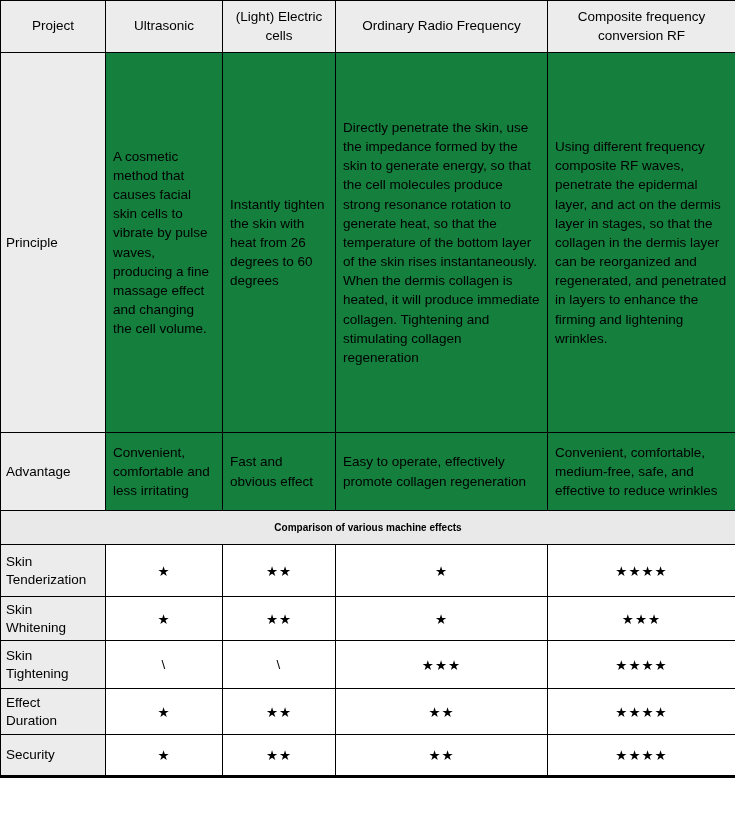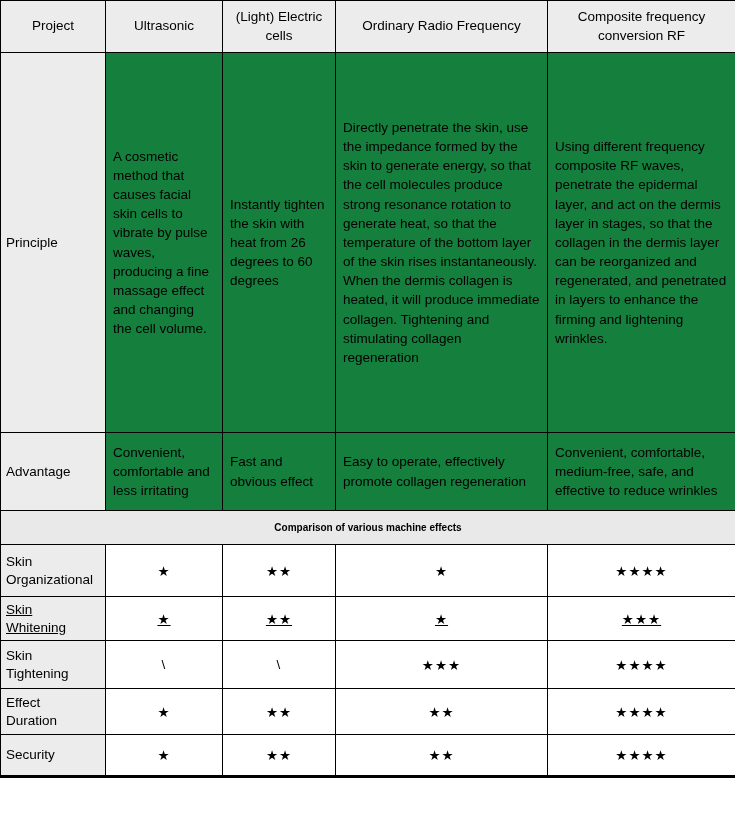--- a/index.html
+++ b/index.html
@@ -71,21 +71,21 @@
   td.rating-cell {
     background: #ffffff;
     text-align: center;
     vertical-align: middle;
     font-size: 16px;
     letter-spacing: 1px;
     padding: 2px;
   }
   tr.effect-row-0 { height: 56px; }
   tr.effect-row-1 { height: 52px; }
-  tr.effect-row-2 { height: 44px; text-decoration: underline; }
+  tr.effect-row-2 { height: 44px; }
   tr.effect-row-3 { height: 48px; }
   tr.effect-row-4 { height: 46px; margin-top: 44px; }
   tr.effect-row-5 { height: 42px; }
 </style>
 </head>
 <body>
 
 <div class="page">
   <table class="cmp">
     <colgroup>
@@ -120,21 +120,21 @@
       <td class="text-cell">Easy to operate, effectively promote collagen regeneration</td>
       <td class="text-cell">Convenient, comfortable, medium-free, safe, and effective to reduce wrinkles</td>
     </tr>
 
     <tr class="section-row">
       <td colspan="5">Comparison of various machine effects</td>
     </tr>
 
 
     <tr class="effect-row-1">
-      <td class="label-cell">Skin Organizational</td>
+      <td class="label-cell">Skin Tenderization</td>
       <td class="rating-cell">★</td>
       <td class="rating-cell">★★</td>
       <td class="rating-cell">★</td>
       <td class="rating-cell">★★★★</td>
     </tr>
 
     <tr class="effect-row-2">
       <td class="label-cell">Skin Whitening</td>
       <td class="rating-cell">★</td>
       <td class="rating-cell">★★</td>

